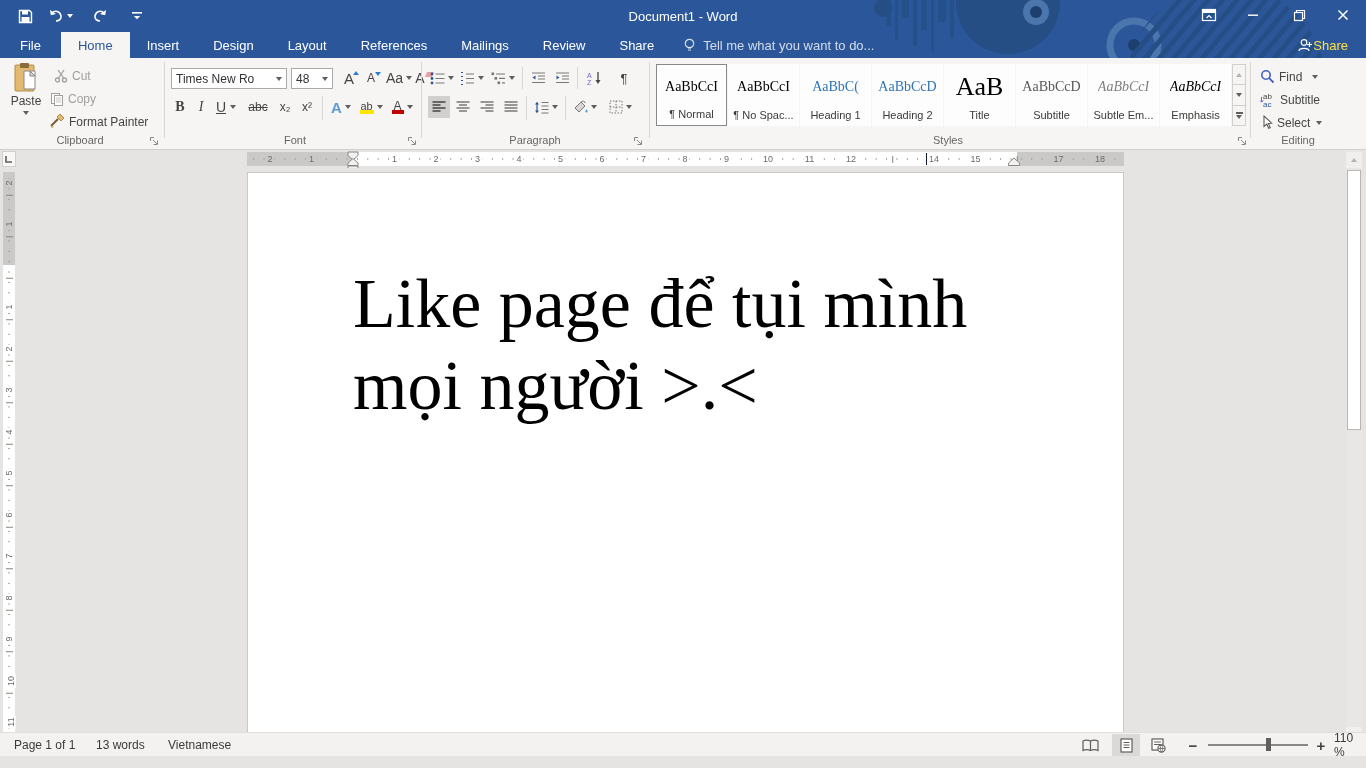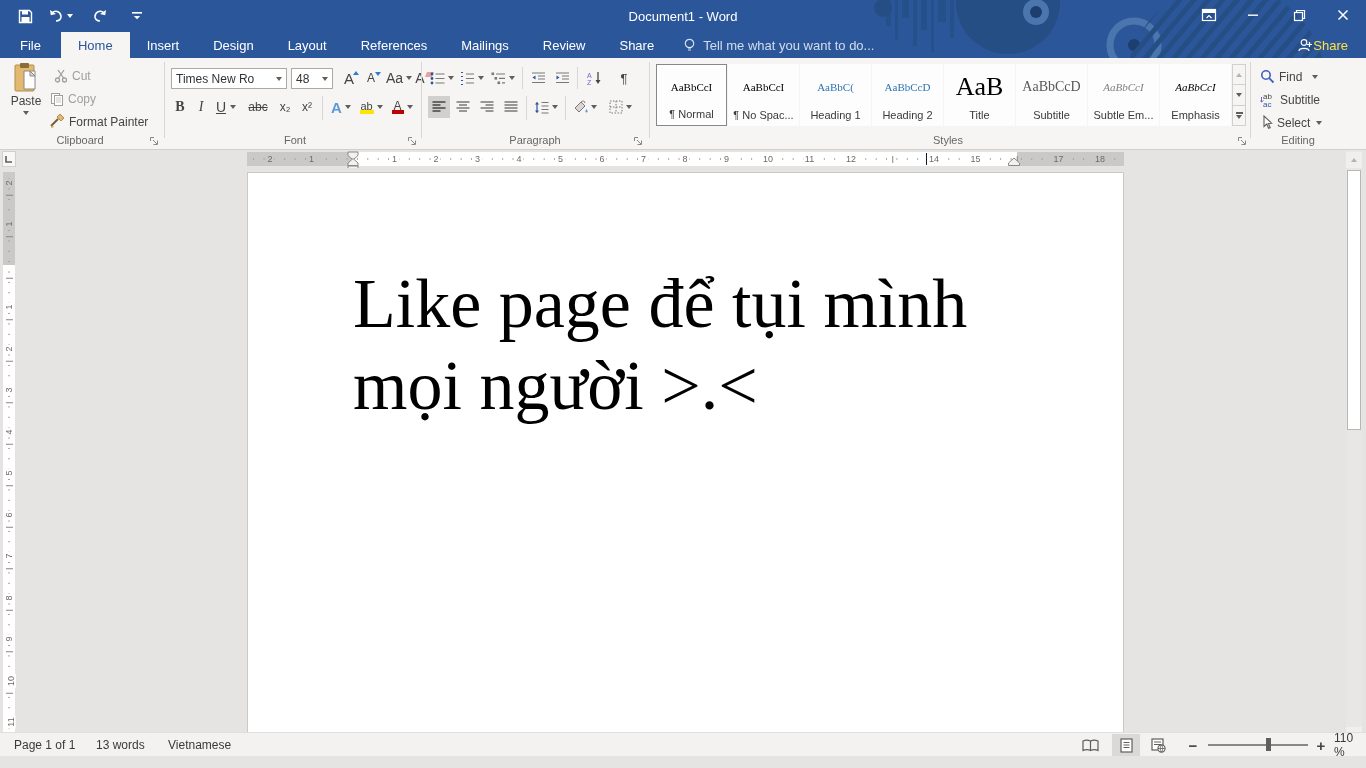--- a/index.html
+++ b/index.html
@@ -36,21 +36,21 @@
   .caret.white { border-top-color:#fff; }
   .combo { position:absolute; height:21px; background:#fff; border:1px solid #abaaa8; display:flex; align-items:center; font-size:12px; color:#333; padding:0 4px; justify-content:space-between; }
   .glyph { font-size:14px; color:#444; }
   .bar-under { display:inline-block; height:4px; margin-top:-2px; }
   .mini-caret-up { width:0;height:0;border-left:3px solid transparent;border-right:3px solid transparent;border-bottom:4px solid #2b7cd3; position:absolute; }
   .mini-caret-dn { width:0;height:0;border-left:3px solid transparent;border-right:3px solid transparent;border-top:4px solid #2b7cd3; position:absolute; }
 
   
   .style-card { position:absolute; top:6px; width:71px; height:62px; display:flex; flex-direction:column; align-items:center; justify-content:flex-end; padding-bottom:5px; background:#fdfdfd; }
   .style-card.selected { border:1px solid #8a8886; box-shadow:inset 0 0 0 2px #fff; }
-  .style-prev { font-family:"Liberation Serif","DejaVu Serif",serif; font-size:11px; color:#000; flex:1; display:flex; align-items:center; white-space:nowrap; overflow:hidden; }
+  .style-prev { font-family:"Liberation Serif","DejaVu Serif",serif; font-size:14px; color:#000; flex:1; display:flex; align-items:center; white-space:nowrap; overflow:hidden; }
   .style-lbl { font-size:11px; color:#3b3a39; white-space:nowrap; overflow:hidden; }
   .style-prev.h1,.style-prev.h2 { color:#2e74b5; }
   .style-prev.title { font-size:26px; }
   .style-prev.subtitle { color:#595959; font-size:14px; }
   .style-prev.subtle { color:#808080; font-style:italic; }
   .style-prev.emphasis { font-style:italic; }
   .gal-scroll { position:absolute; left:1232px; top:6px; width:14px; height:62px; border:1px solid #d2d0ce; background:#f6f5f3; display:flex; flex-direction:column; }
   .gal-btn { flex:1; display:flex; align-items:center; justify-content:center; border-bottom:1px solid #d2d0ce; }
   .gal-btn:last-child { border-bottom:none; }
   .tri-up { width:0;height:0;border-left:3px solid transparent;border-right:3px solid transparent;border-bottom:4px solid #b5b3b1; }

